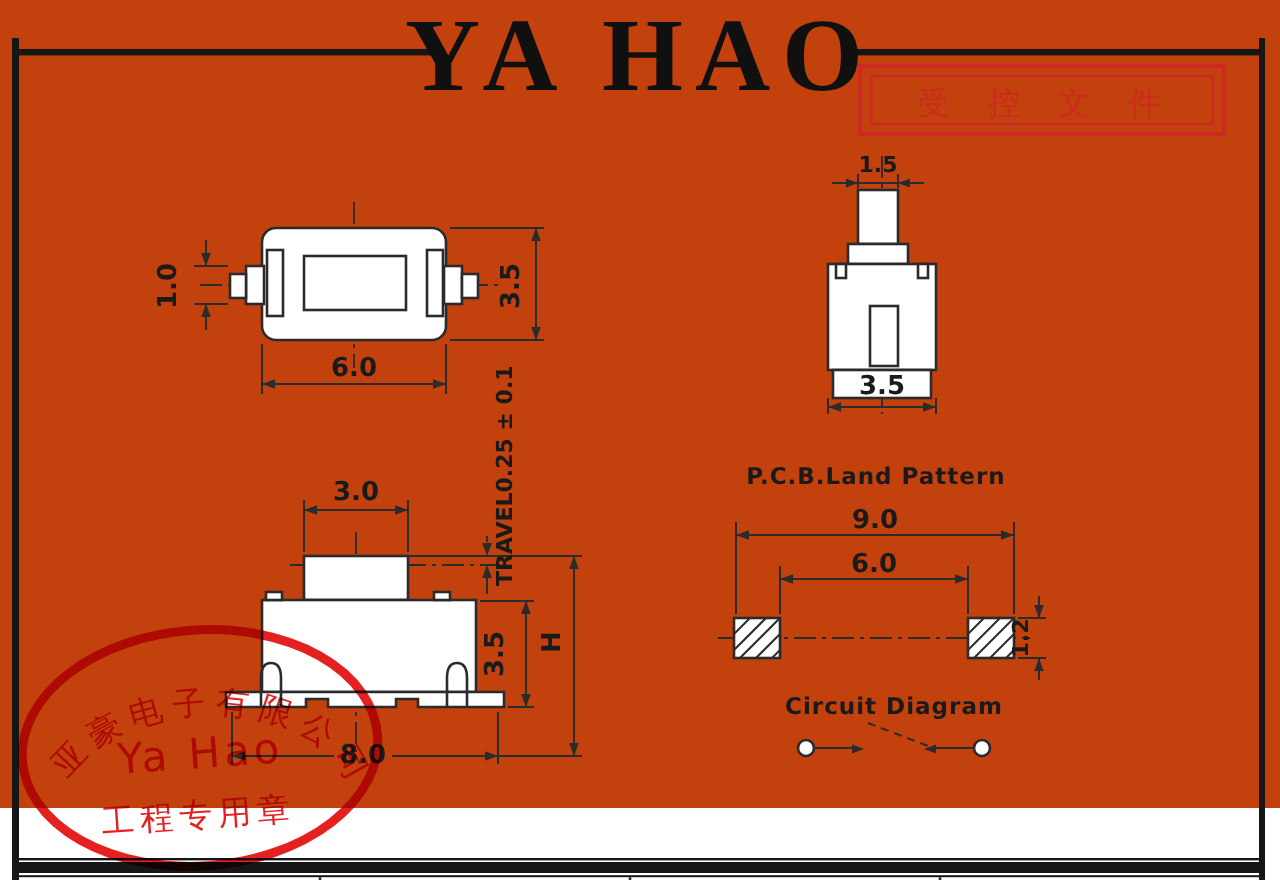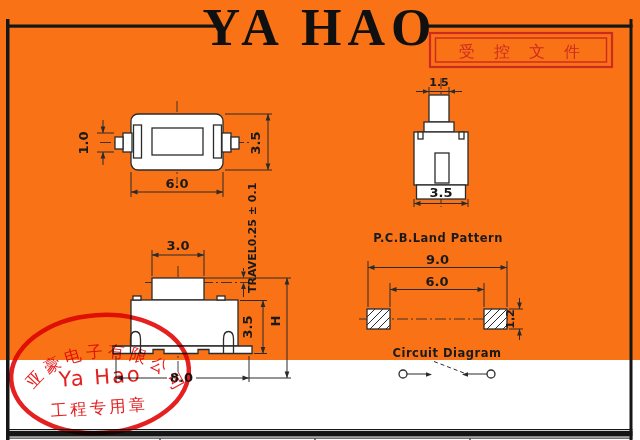--- a/index.html
+++ b/index.html
@@ -1,16 +1,16 @@
 <!DOCTYPE html>
 <html><head>
 <meta charset="utf-8">
 <style>
   html,body{margin:0;padding:0;background:#fff;width:640px;height:440px;overflow:hidden;}
-  .page{position:relative;width:640px;height:360px;background:#f97316;
+  .page{position:relative;width:640px;height:404px;background:#c2410c;
         font-family:"DejaVu Sans",sans-serif;}
   svg{position:absolute;left:0;top:0;}
   .ol{fill:#ffffff;stroke:#2b2b2b;stroke-width:1.3;}
   .ln{stroke:#2b2b2b;stroke-width:1.3;fill:none;}
   .dim{stroke:#2b2b2b;stroke-width:1;fill:none;}
   .cl{stroke:#2b2b2b;stroke-width:0.9;fill:none;stroke-dasharray:11 3 2 3;}
   .dash{stroke:#2b2b2b;stroke-width:1;fill:none;stroke-dasharray:4 3;}
   .ar{fill:#2b2b2b;stroke:none;}
   .dt{font-family:"DejaVu Sans",sans-serif;font-size:13px;font-weight:bold;fill:#1a1a1a;}
   .dts{font-family:"DejaVu Sans",sans-serif;font-size:11px;font-weight:bold;fill:#1a1a1a;}

